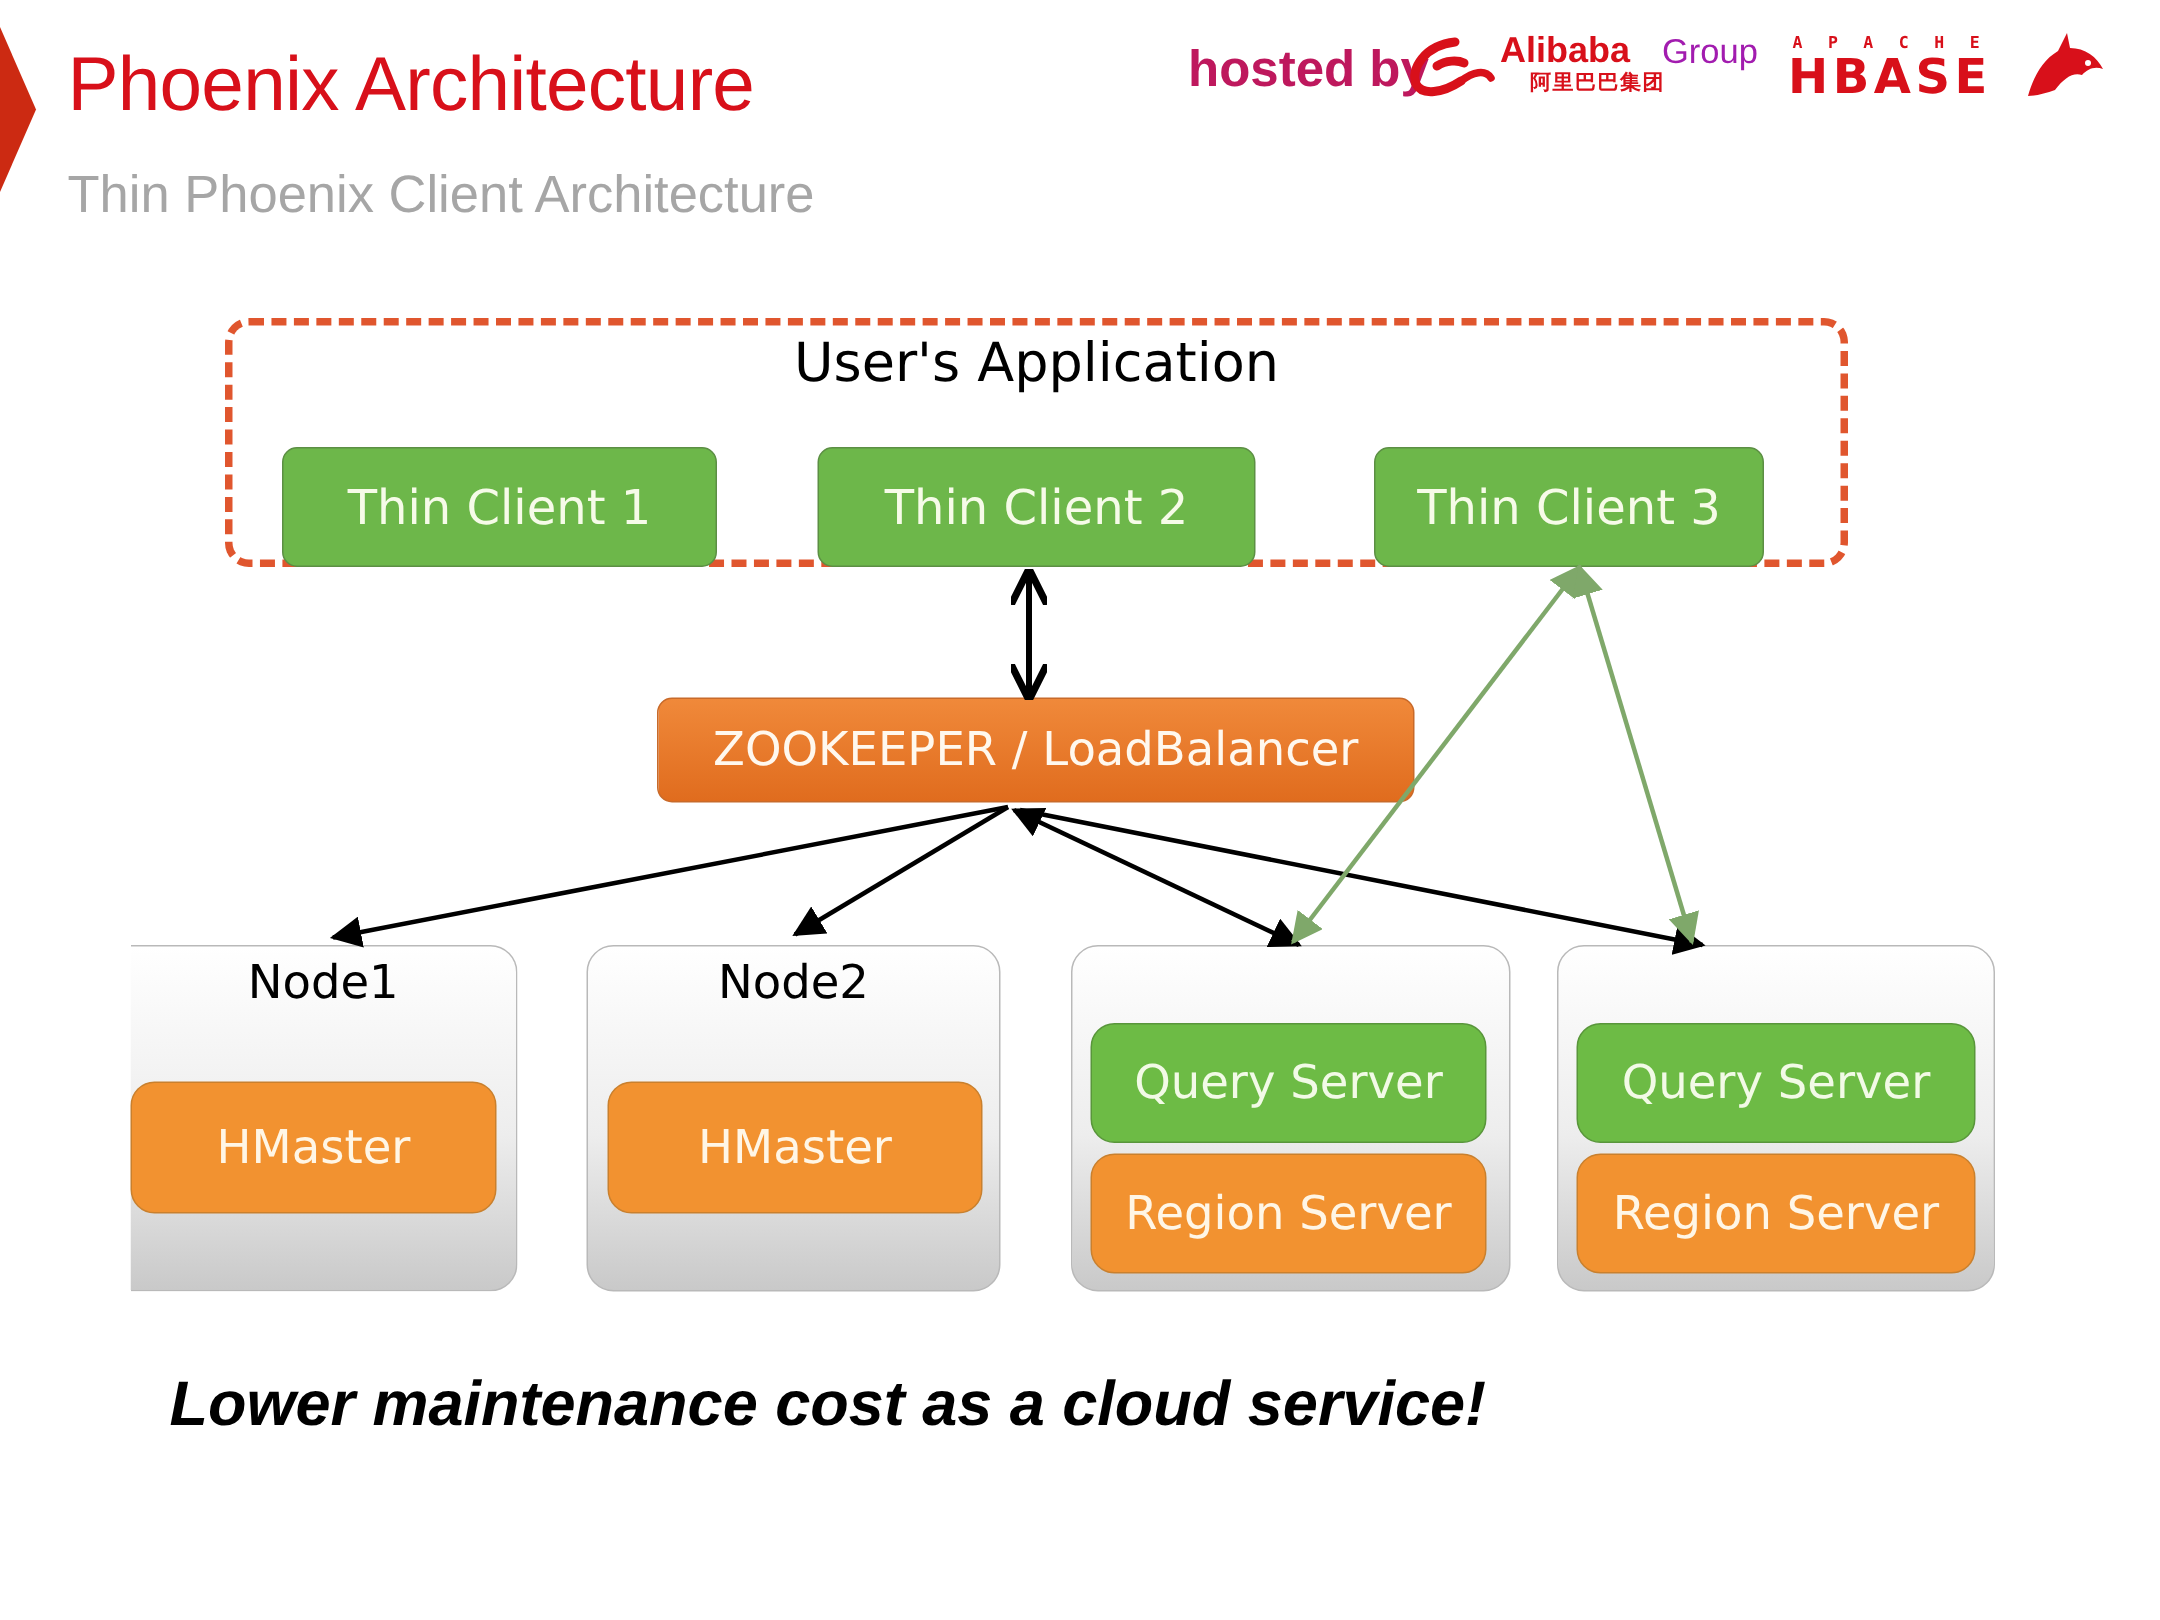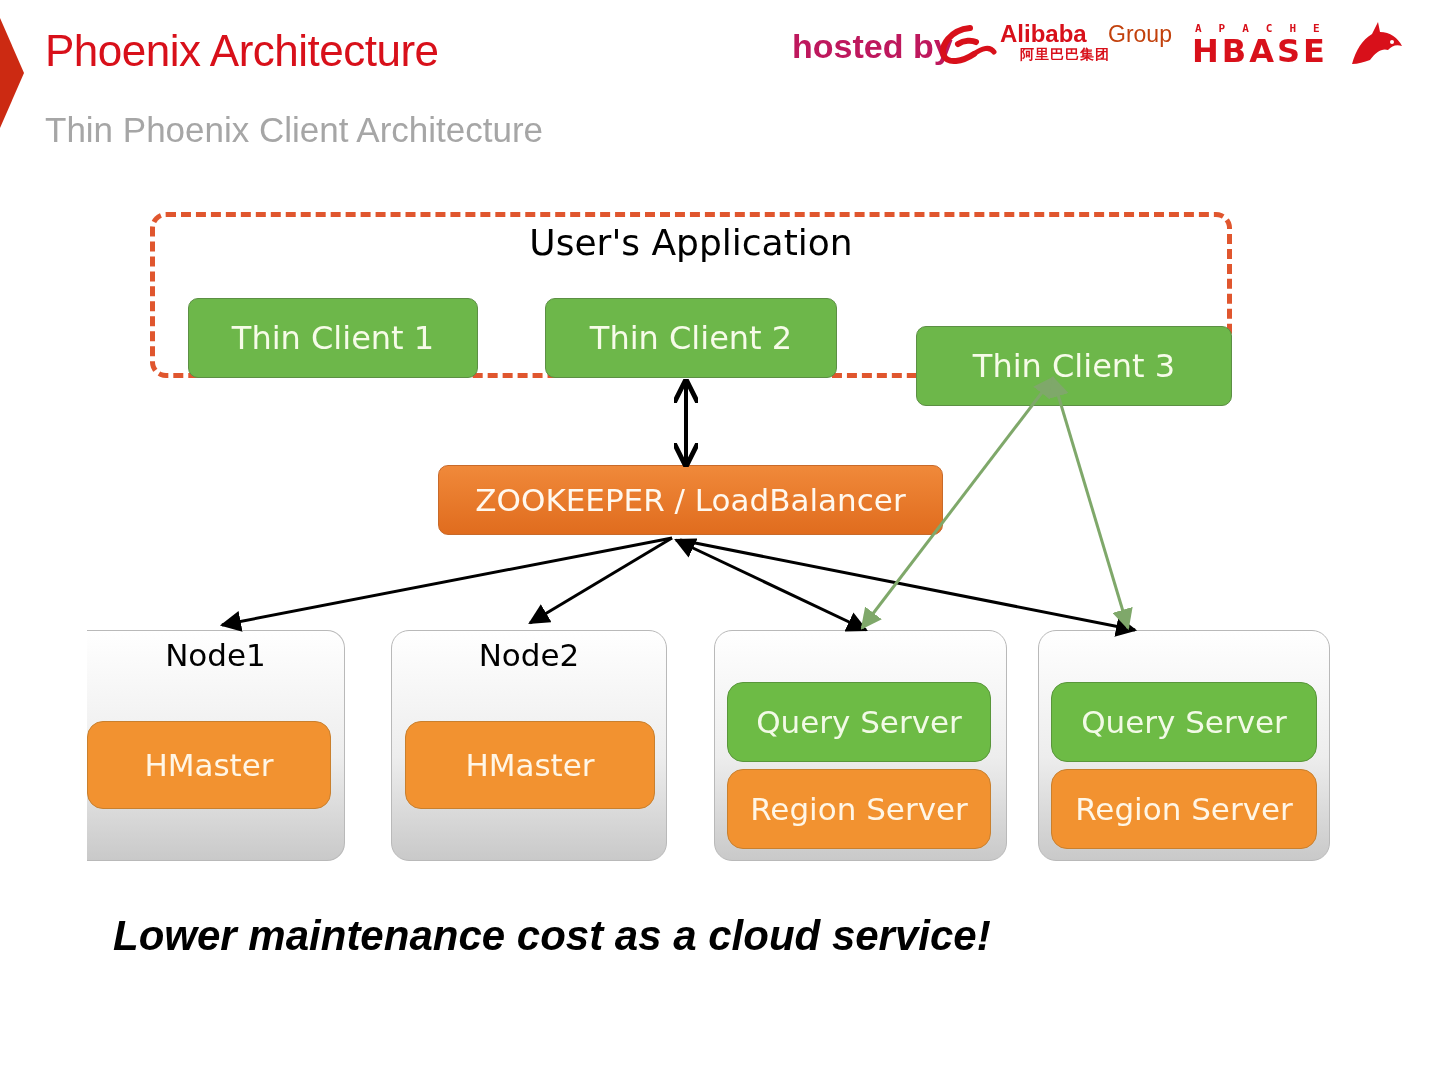--- a/index.html
+++ b/index.html
@@ -1,23 +1,23 @@
 <!DOCTYPE html>
 <html><head>
 <meta charset="utf-8">
 <style>
   html, body { margin:0; padding:0; }
   body { width:1440px; height:1080px; background:#ffffff; position:relative; overflow:hidden; font-family:"Liberation Sans", sans-serif; }
   .chevron { position:absolute; left:0; top:18px; width:0; height:0; border-top:55px solid transparent; border-bottom:55px solid transparent; border-left:24px solid #cc2a12; }
-  .title { position:absolute; left:45px; top:26px; font-size:44px; color:#d8101a; font-family:"Liberation Sans", sans-serif; letter-spacing:-0.5px; }
+  .title { position:absolute; left:45px; top:26px; font-size:51px; color:#d8101a; font-family:"Liberation Sans", sans-serif; letter-spacing:-0.5px; }
   .subtitle { position:absolute; left:45px; top:110px; font-size:35px; color:#a6a6a6; font-family:"Liberation Sans", sans-serif; }
   .hosted { position:absolute; left:792px; top:27px; font-size:34px; font-weight:bold; color:#be185d; font-family:"Liberation Sans", sans-serif; }
   .alibaba-logo { position:absolute; left:938px; top:20px; width:240px; height:48px; }
   .alibaba-name { position:absolute; left:1000px; top:20px; font-size:24px; font-weight:bold; color:#d8101a; font-family:"Liberation Sans", sans-serif; }
-  .alibaba-group { position:absolute; left:1108px; top:21px; font-size:23px; color:#c2410c; font-family:"Liberation Sans", sans-serif; }
+  .alibaba-group { position:absolute; left:1108px; top:21px; font-size:23px; color:#a21caf; font-family:"Liberation Sans", sans-serif; }
   .alibaba-cn { position:absolute; left:1020px; top:46px; font-size:14px; font-weight:bold; color:#d8101a; letter-spacing:1px; font-family:"DejaVu Sans", sans-serif; }
   .hbase-apache { position:absolute; left:1195px; top:22px; font-size:11px; color:#d8101a; letter-spacing:17px; font-family:"DejaVu Sans Mono", monospace; font-weight:bold; }
   .hbase-word { position:absolute; left:1192px; top:32px; font-size:32px; color:#d8101a; font-weight:bold; letter-spacing:3px; font-family:"DejaVu Sans", sans-serif; }
   .orca { position:absolute; left:1348px; top:20px; }
 
   .app-box { position:absolute; left:150px; top:212px; width:1082px; height:166px; border:5px dashed #e0562e; border-radius:16px; box-sizing:border-box; }
   .app-title { position:absolute; left:0; top:222px; width:1382px; text-align:center; font-size:36px; color:#000; font-family:"DejaVu Sans", sans-serif; }
   .client { position:absolute; top:298px; height:80px; background:#6db74a; border:1px solid #5c8f44; border-radius:10px; box-sizing:border-box; color:#f6fbe8; font-size:32px; display:flex; align-items:center; justify-content:center; font-family:"DejaVu Sans", sans-serif; }
   .zk { position:absolute; left:438px; top:465px; width:505px; height:70px; background:linear-gradient(#f0893a,#e06c1e); border:1px solid #c86a2a; border-radius:10px; box-sizing:border-box; color:#fff8ee; font-size:31px; display:flex; align-items:center; justify-content:center; font-family:"DejaVu Sans", sans-serif; }
   .node { position:absolute; top:630px; height:231px; background:linear-gradient(#ffffff 0%, #ededed 55%, #c9c9c9 100%); border:1px solid #b9b9b9; border-radius:18px; box-sizing:border-box; }
@@ -48,21 +48,21 @@
 <svg class="orca" width="56" height="46" viewBox="0 0 56 46">
   <path d="M4 44 C8 30 14 20 24 14 L30 2 L32 12 C42 12 50 18 54 26 C48 24 44 26 40 30 C34 28 28 32 22 40 C16 42 10 44 4 44 Z" fill="#d8101a"></path>
   <circle cx="44" cy="22" r="2" fill="#ffffff"></circle>
 </svg>
 
 <div class="app-box"></div>
 <div class="app-title">User's Application</div>
 
 <div class="client" style="left:188px;width:290px;">Thin Client 1</div>
 <div class="client" style="left:545px;width:292px;">Thin Client 2</div>
-<div class="client" style="left:916px;width:316px;margin-top:28px;">Thin Client 3</div>
+<div class="client" style="left:916px;width:260px;">Thin Client 3</div>
 
 <div class="zk">ZOOKEEPER / LoadBalancer</div>
 
 <div class="node" style="left:87px;width:258px;border-left:none;border-top-left-radius:0;border-bottom-left-radius:0;">
   <div class="node-label">Node1</div>
   <div class="comp orange" style="left:0;top:90px;width:244px;height:88px;">HMaster</div>
 </div>
 <div class="node" style="left:391px;width:276px;">
   <div class="node-label">Node2</div>
   <div class="comp orange" style="left:13px;top:90px;width:250px;height:88px;">HMaster</div>

